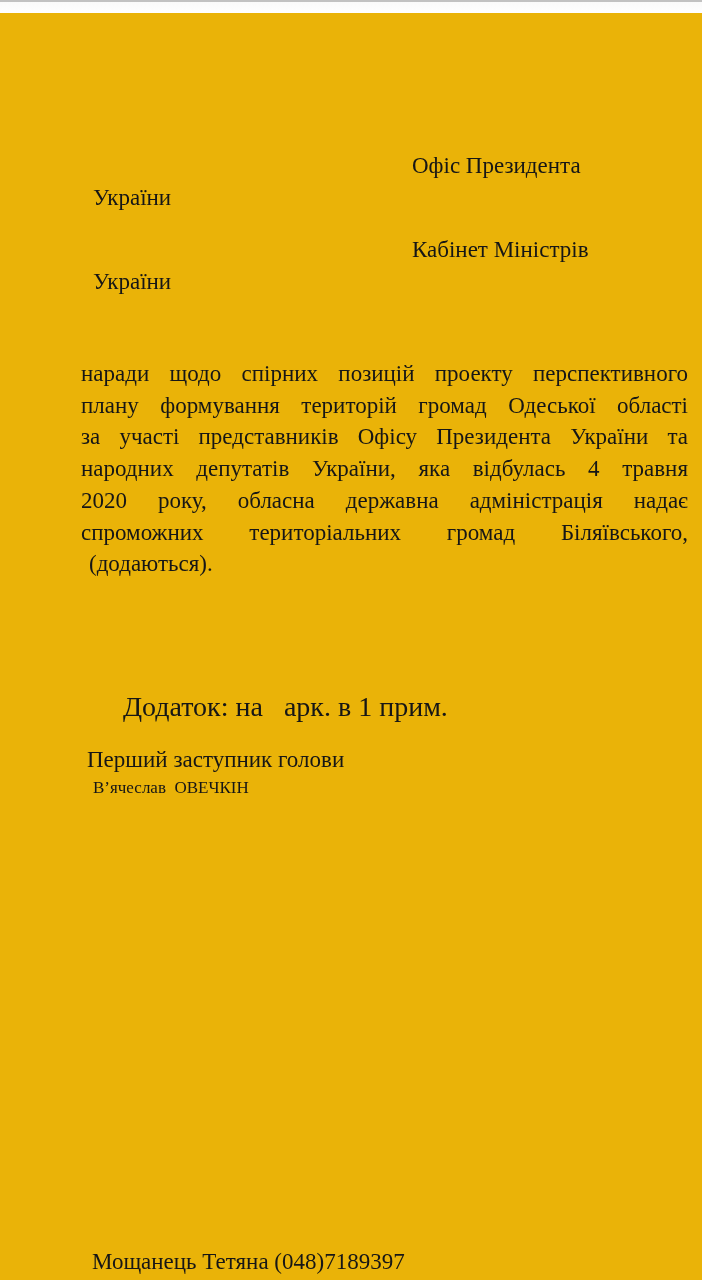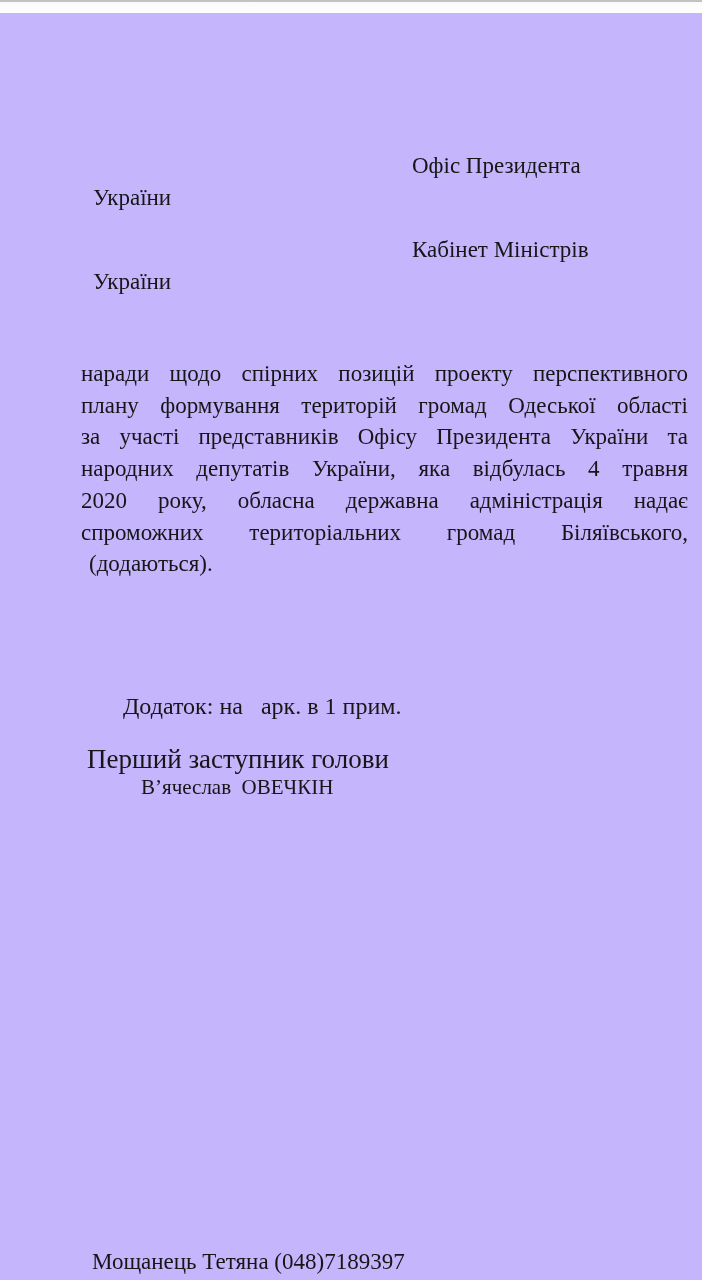--- a/index.html
+++ b/index.html
@@ -1,20 +1,20 @@
 <!DOCTYPE html>
 <html><head>
 <meta charset="utf-8">
 <style>
   html, body { margin: 0; padding: 0; background: #ffffff; }
   .page {
     position: relative;
     width: 702px;
     height: 1280px;
-    background: #c4b5fd;
+    background: #eab308;
     overflow: hidden;
     font-family: "Liberation Serif", "DejaVu Serif", serif;
     color: #161616;
   }
   .top-edge {
     position: absolute; top: 0; left: 0; width: 702px; height: 2px;
     background: #c2c2c2;
   }
   .top-fade {
     position: absolute; top: 2px; left: 0; width: 702px; height: 11px;
@@ -33,29 +33,29 @@
   }
   .bline {
     text-align: justify;
     text-align-last: justify;
     text-justify: inter-word;
   }
   .bline.indent { padding-left: 42px; }
   .bline.last { text-align-last: left; margin-left: 8px; }
   .attach {
     position: absolute; left: 123px; top: 691px;
-    font-size: 24px; line-height: 31.7px; white-space: pre;
+    font-size: 28px; line-height: 31.7px; white-space: pre;
   }
   .sig-title {
     position: absolute; left: 87px; top: 744px;
-    font-size: 27px; line-height: 31.7px; white-space: pre;
+    font-size: 23px; line-height: 31.7px; white-space: pre;
   }
   .sig-name {
     position: absolute; left: 93px; top: 772px;
-    font-size: 21px; line-height: 31.7px; white-space: pre; margin-left: 48px;
+    font-size: 17px; line-height: 31.7px; white-space: pre;
   }
   .footer-contact {
     position: absolute; left: 92px; top: 1246px;
     font-size: 23px; line-height: 31px; white-space: pre;
   }
 </style>
 </head>
 <body>
 
 <div class="page">

